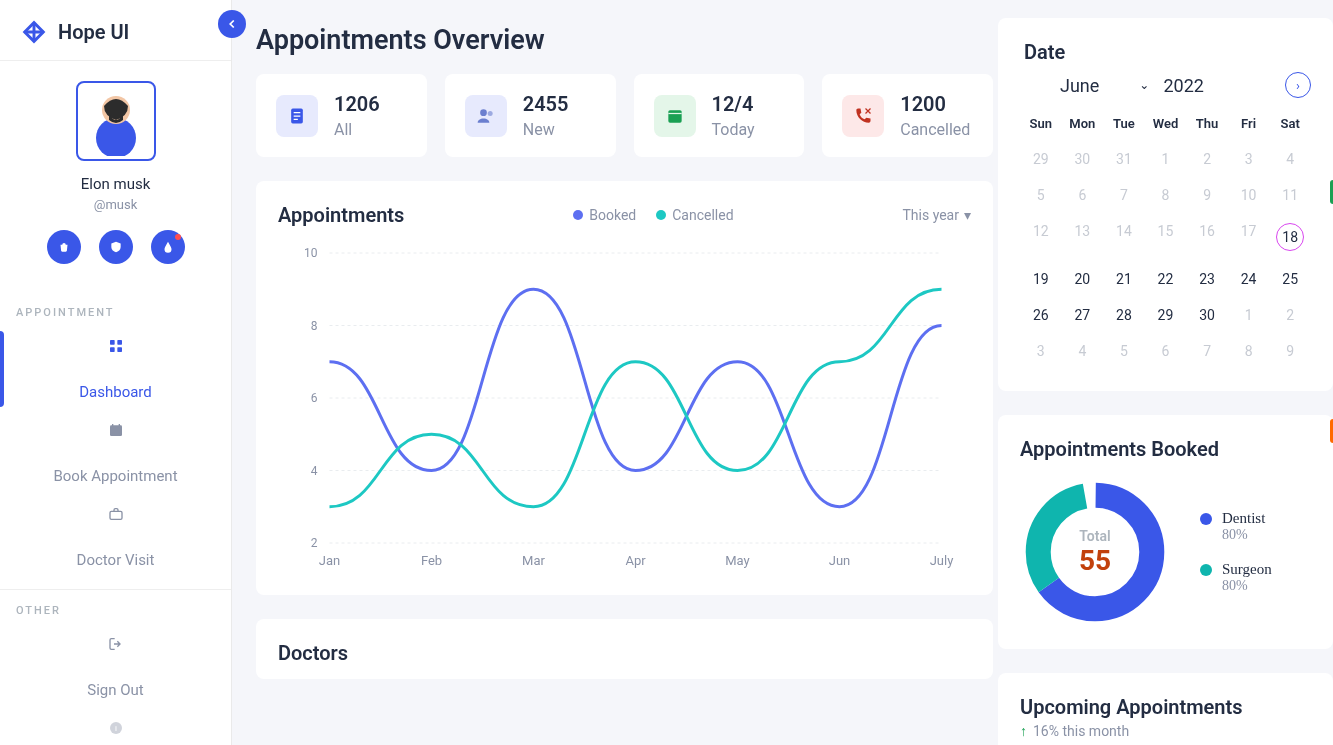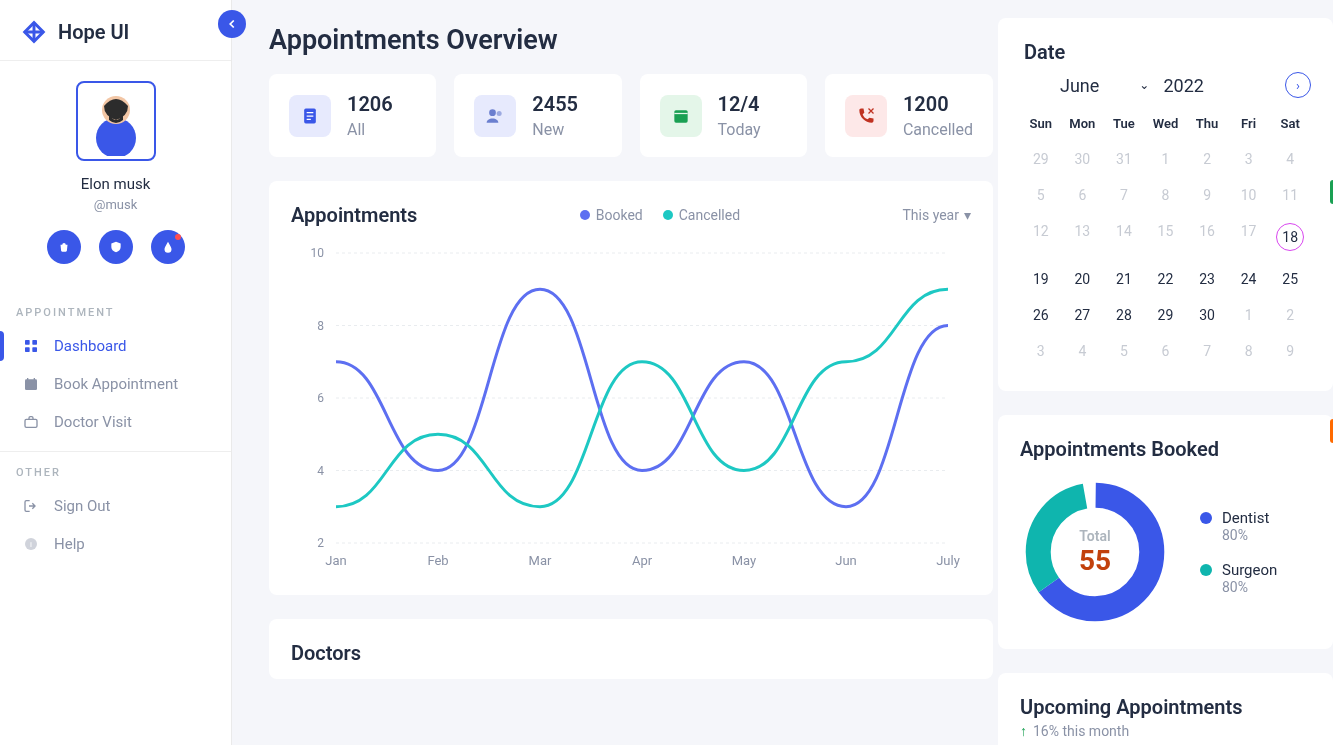--- a/index.html
+++ b/index.html
@@ -16,28 +16,28 @@
 .avatar-frame { width: 80px; height: 80px; border: 2px solid #3a57e8; border-radius: 8px; margin: 0 auto 14px; padding: 2px; display:flex;align-items:center;justify-content:center;}
 .avatar-frame svg { width: 70px; height: 70px; }
 .user-name { font-size: 15px; color: #232d42; margin-bottom: 4px; }
 .user-handle { font-size: 13px; color: #8a92a6; }
 .user-icons { display: flex; gap: 18px; justify-content: center; margin: 18px 0 0; }
 .icon-btn { width: 34px; height: 34px; border-radius: 50%; background: #3a57e8; color: #fff; display: flex; align-items: center; justify-content: center; cursor: pointer; position: relative; }
 .icon-btn .dot { position: absolute; top: 4px; right: 4px; width: 6px; height: 6px; border-radius: 50%; background: #ff4d4f; }
 
 .nav-section { padding: 18px 0 0; }
 .nav-label { font-size: 11px; letter-spacing: 2px; color: #adb5bd; padding: 8px 16px; font-weight: 500; }
-.nav-item { display: flex; align-items: center; gap: 14px; padding: 10px 22px; font-size: 15px; color: #8a92a6; cursor: pointer; position: relative; }
+.nav-item { display: flex; align-items: center; gap: 28px; padding: 10px 16px; font-size: 15px; color: #8a92a6; cursor: pointer; position: relative; flex-direction: column; }
 .nav-item.active { color: #3a57e8; }
 .nav-item.active::before { content: ''; position: absolute; left: 0; top: 4px; bottom: 4px; width: 4px; background: #3a57e8; border-radius: 0 4px 4px 0; }
 .nav-item .nav-icon { width: 18px; height: 18px; display:flex; align-items:center; justify-content:center; font-size: 14px; }
 .nav-divider { border-top: 1px solid #eee; margin: 10px 0 6px; }
 
 
-.main { position: absolute; left: 245px; top: 0; right: 0; height: 100%; padding: 24px 340px 24px 24px; overflow-y: auto; }
+.main { position: absolute; left: 232px; top: 0; right: 0; height: 100%; padding: 24px 340px 24px 24px; overflow-y: auto; }
 .page-title { font-size: 27px; font-weight: 600; margin-bottom: 18px; color: #232d42; }
 
 .stats-row { display: flex; gap: 18px; margin-bottom: 24px; }
 .stat-card { flex: 1; background: #fff; border-radius: 8px; padding: 18px 20px; display: flex; align-items: center; gap: 16px; }
 .stat-icon { width: 42px; height: 42px; border-radius: 8px; display: flex; align-items: center; justify-content: center; font-size: 20px; }
 .ic-blue { background: #e7eafd; color: #3a57e8; }
 .ic-teal { background: #e7eafd; color: #6b7fcf; }
 .ic-green { background: #e4f6e9; color: #1aa053; }
 .ic-red { background: #fde8e8; color: #c03221; }
 .stat-val { font-size: 20px; font-weight: 600; color: #232d42; }
@@ -72,21 +72,21 @@
 .cal-cell.muted { color: #c7cbd3; }
 .cal-cell.today span { display: inline-flex; width: 28px; height: 28px; border: 1px solid #d946ef; border-radius: 50%; align-items: center; justify-content: center; }
 
 .donut-card .card-title { margin-bottom: 16px; }
 .donut-body { display: flex; align-items: center; gap: 30px; }
 .donut-wrap { position: relative; width: 150px; height: 150px; }
 .donut-center { position: absolute; inset: 0; display: flex; flex-direction: column; align-items: center; justify-content: center; }
 .donut-center .tot-lbl { font-size: 14px; color: #adb5bd; font-weight: 600; }
 .donut-center .tot-val { font-size: 28px; font-weight: 700; color: #c2410c; }
 .donut-legend { display: flex; flex-direction: column; gap: 18px; }
-.dl-item { display: flex; gap: 10px; }
+.dl-item { display: flex; gap: 10px; font-family: Liberation Serif, serif; }
 .dl-dot { width: 12px; height: 12px; border-radius: 50%; margin-top: 3px; }
 .dl-name { font-size: 15px; color: #232d42; }
 .dl-pct { font-size: 14px; color: #8a92a6; }
 
 .upcoming .card-title { margin-bottom: 4px; }
 .trend { display: flex; align-items: center; gap: 6px; font-size: 14px; color: #8a92a6; }
 .trend .arrow { color: #1aa053; }
 
 .side-switches { position: absolute; right: -3px; top: 180px; display: flex; flex-direction: column; gap: 215px; }
 .side-switches div { width: 6px; height: 24px; border-radius: 4px; }

